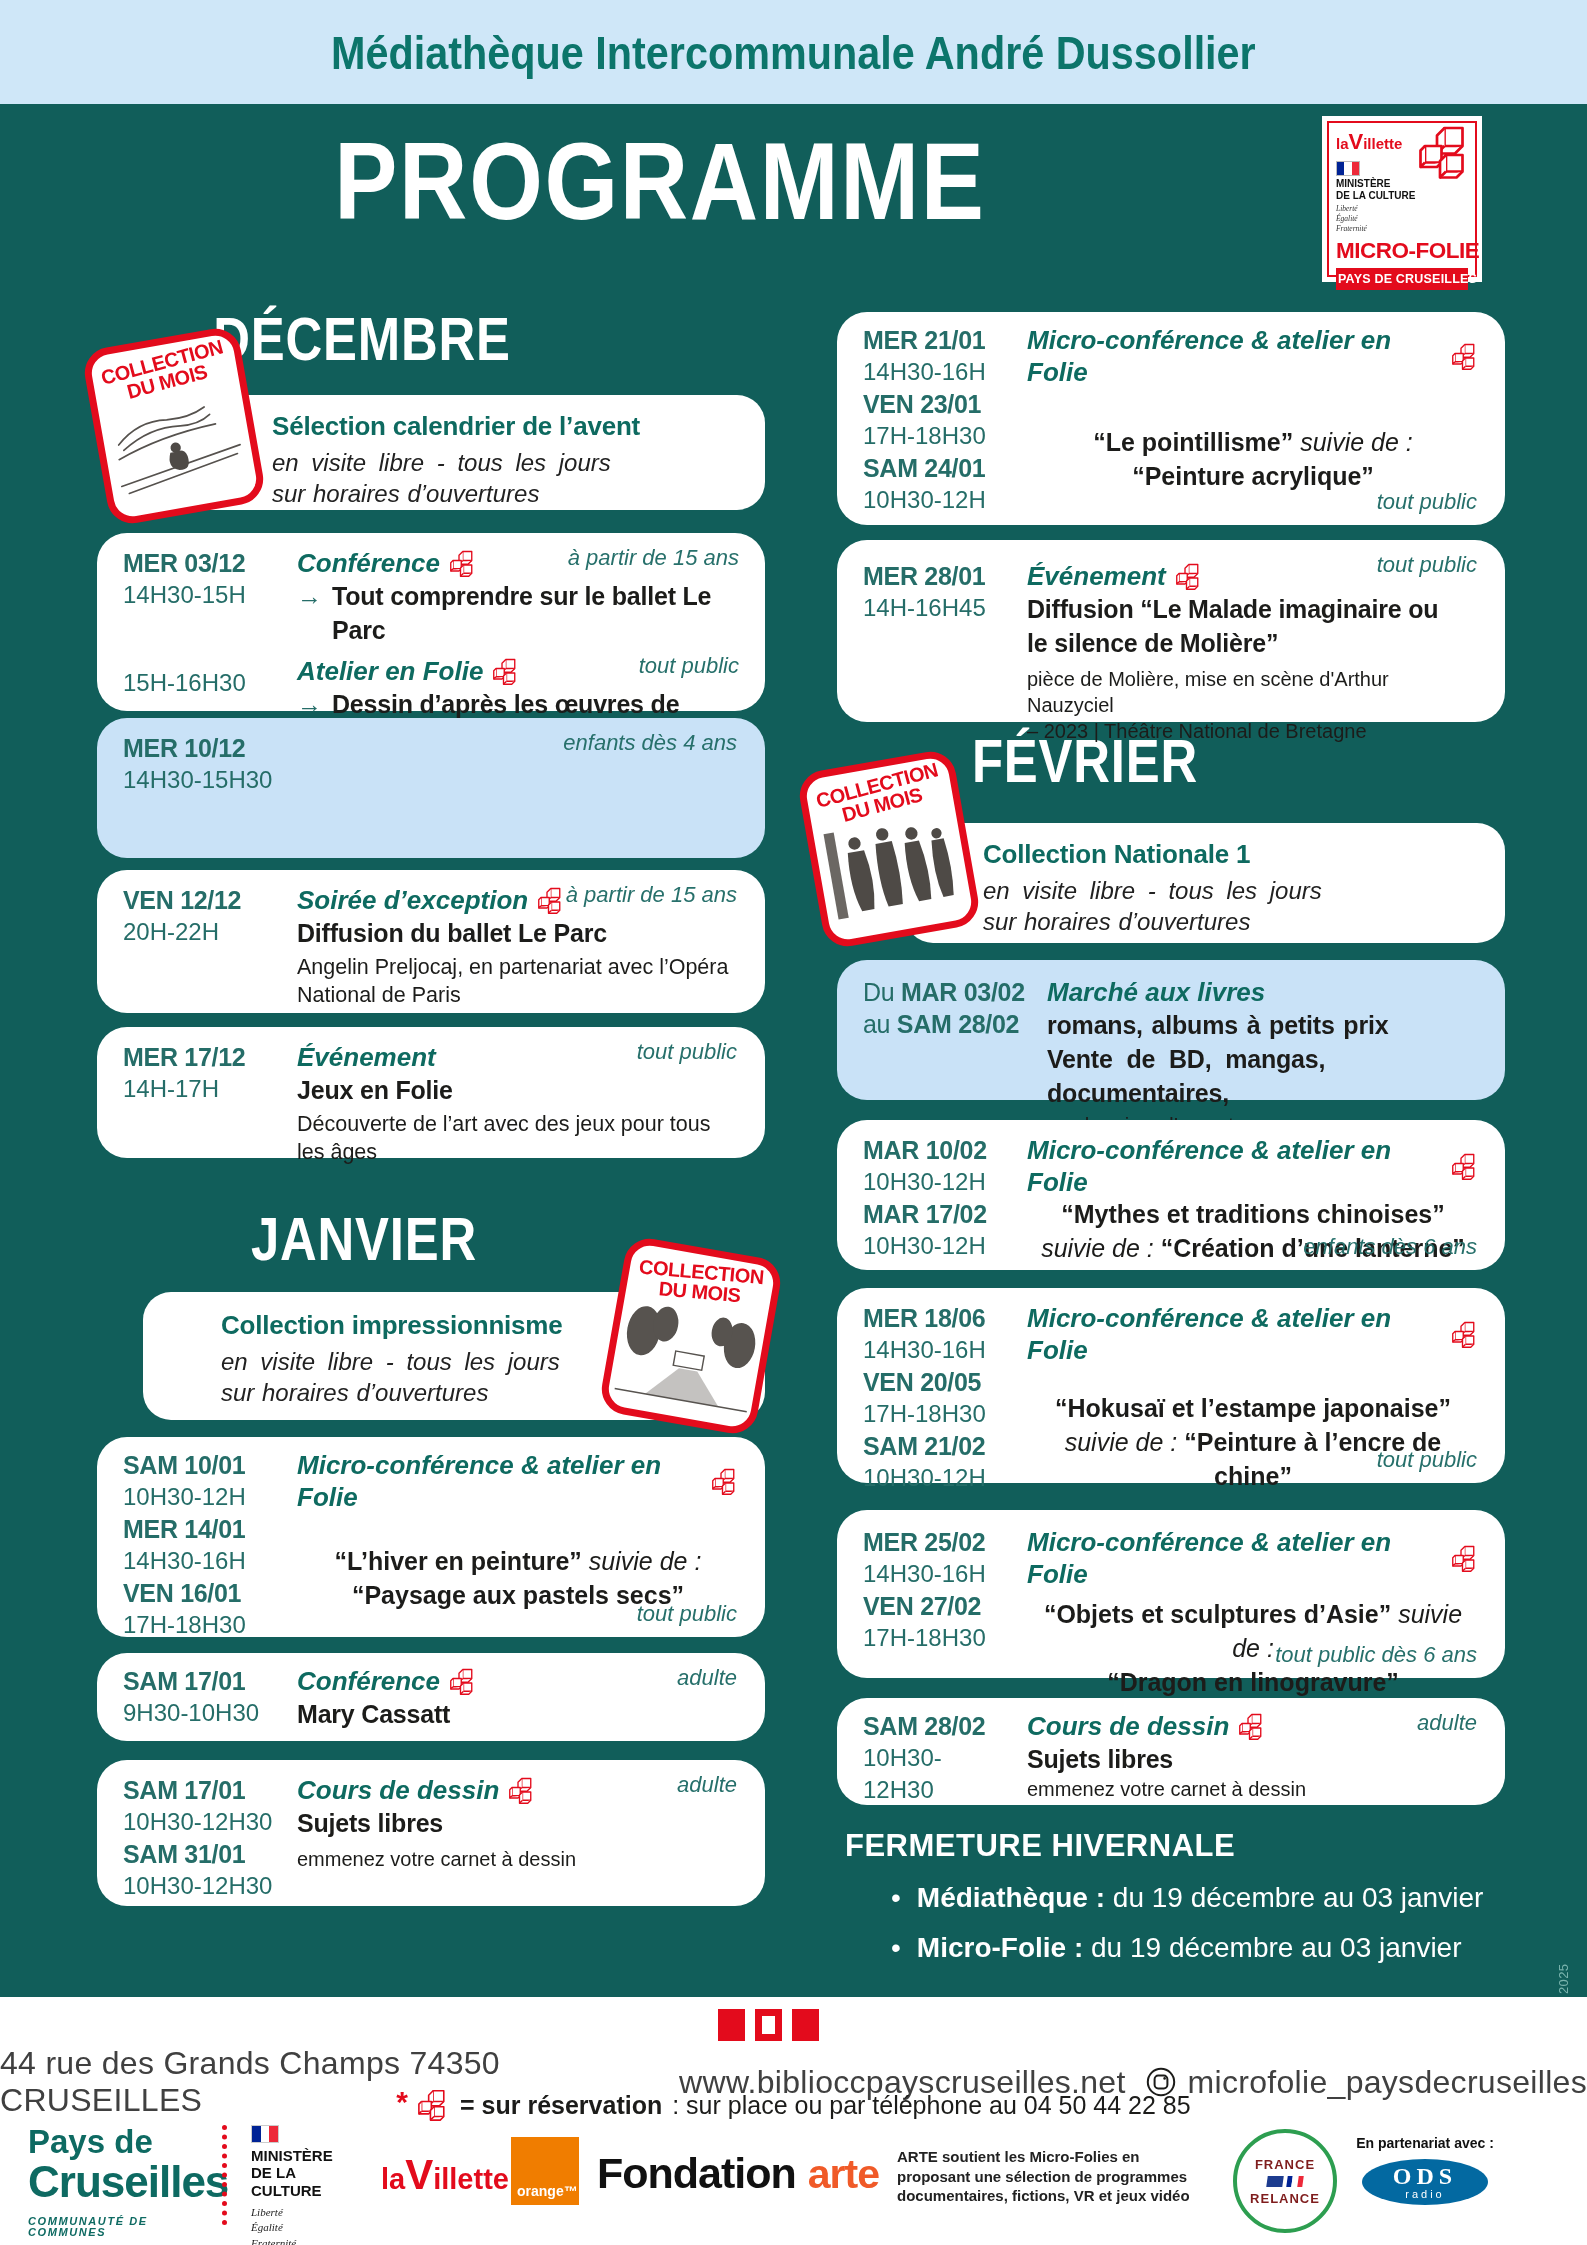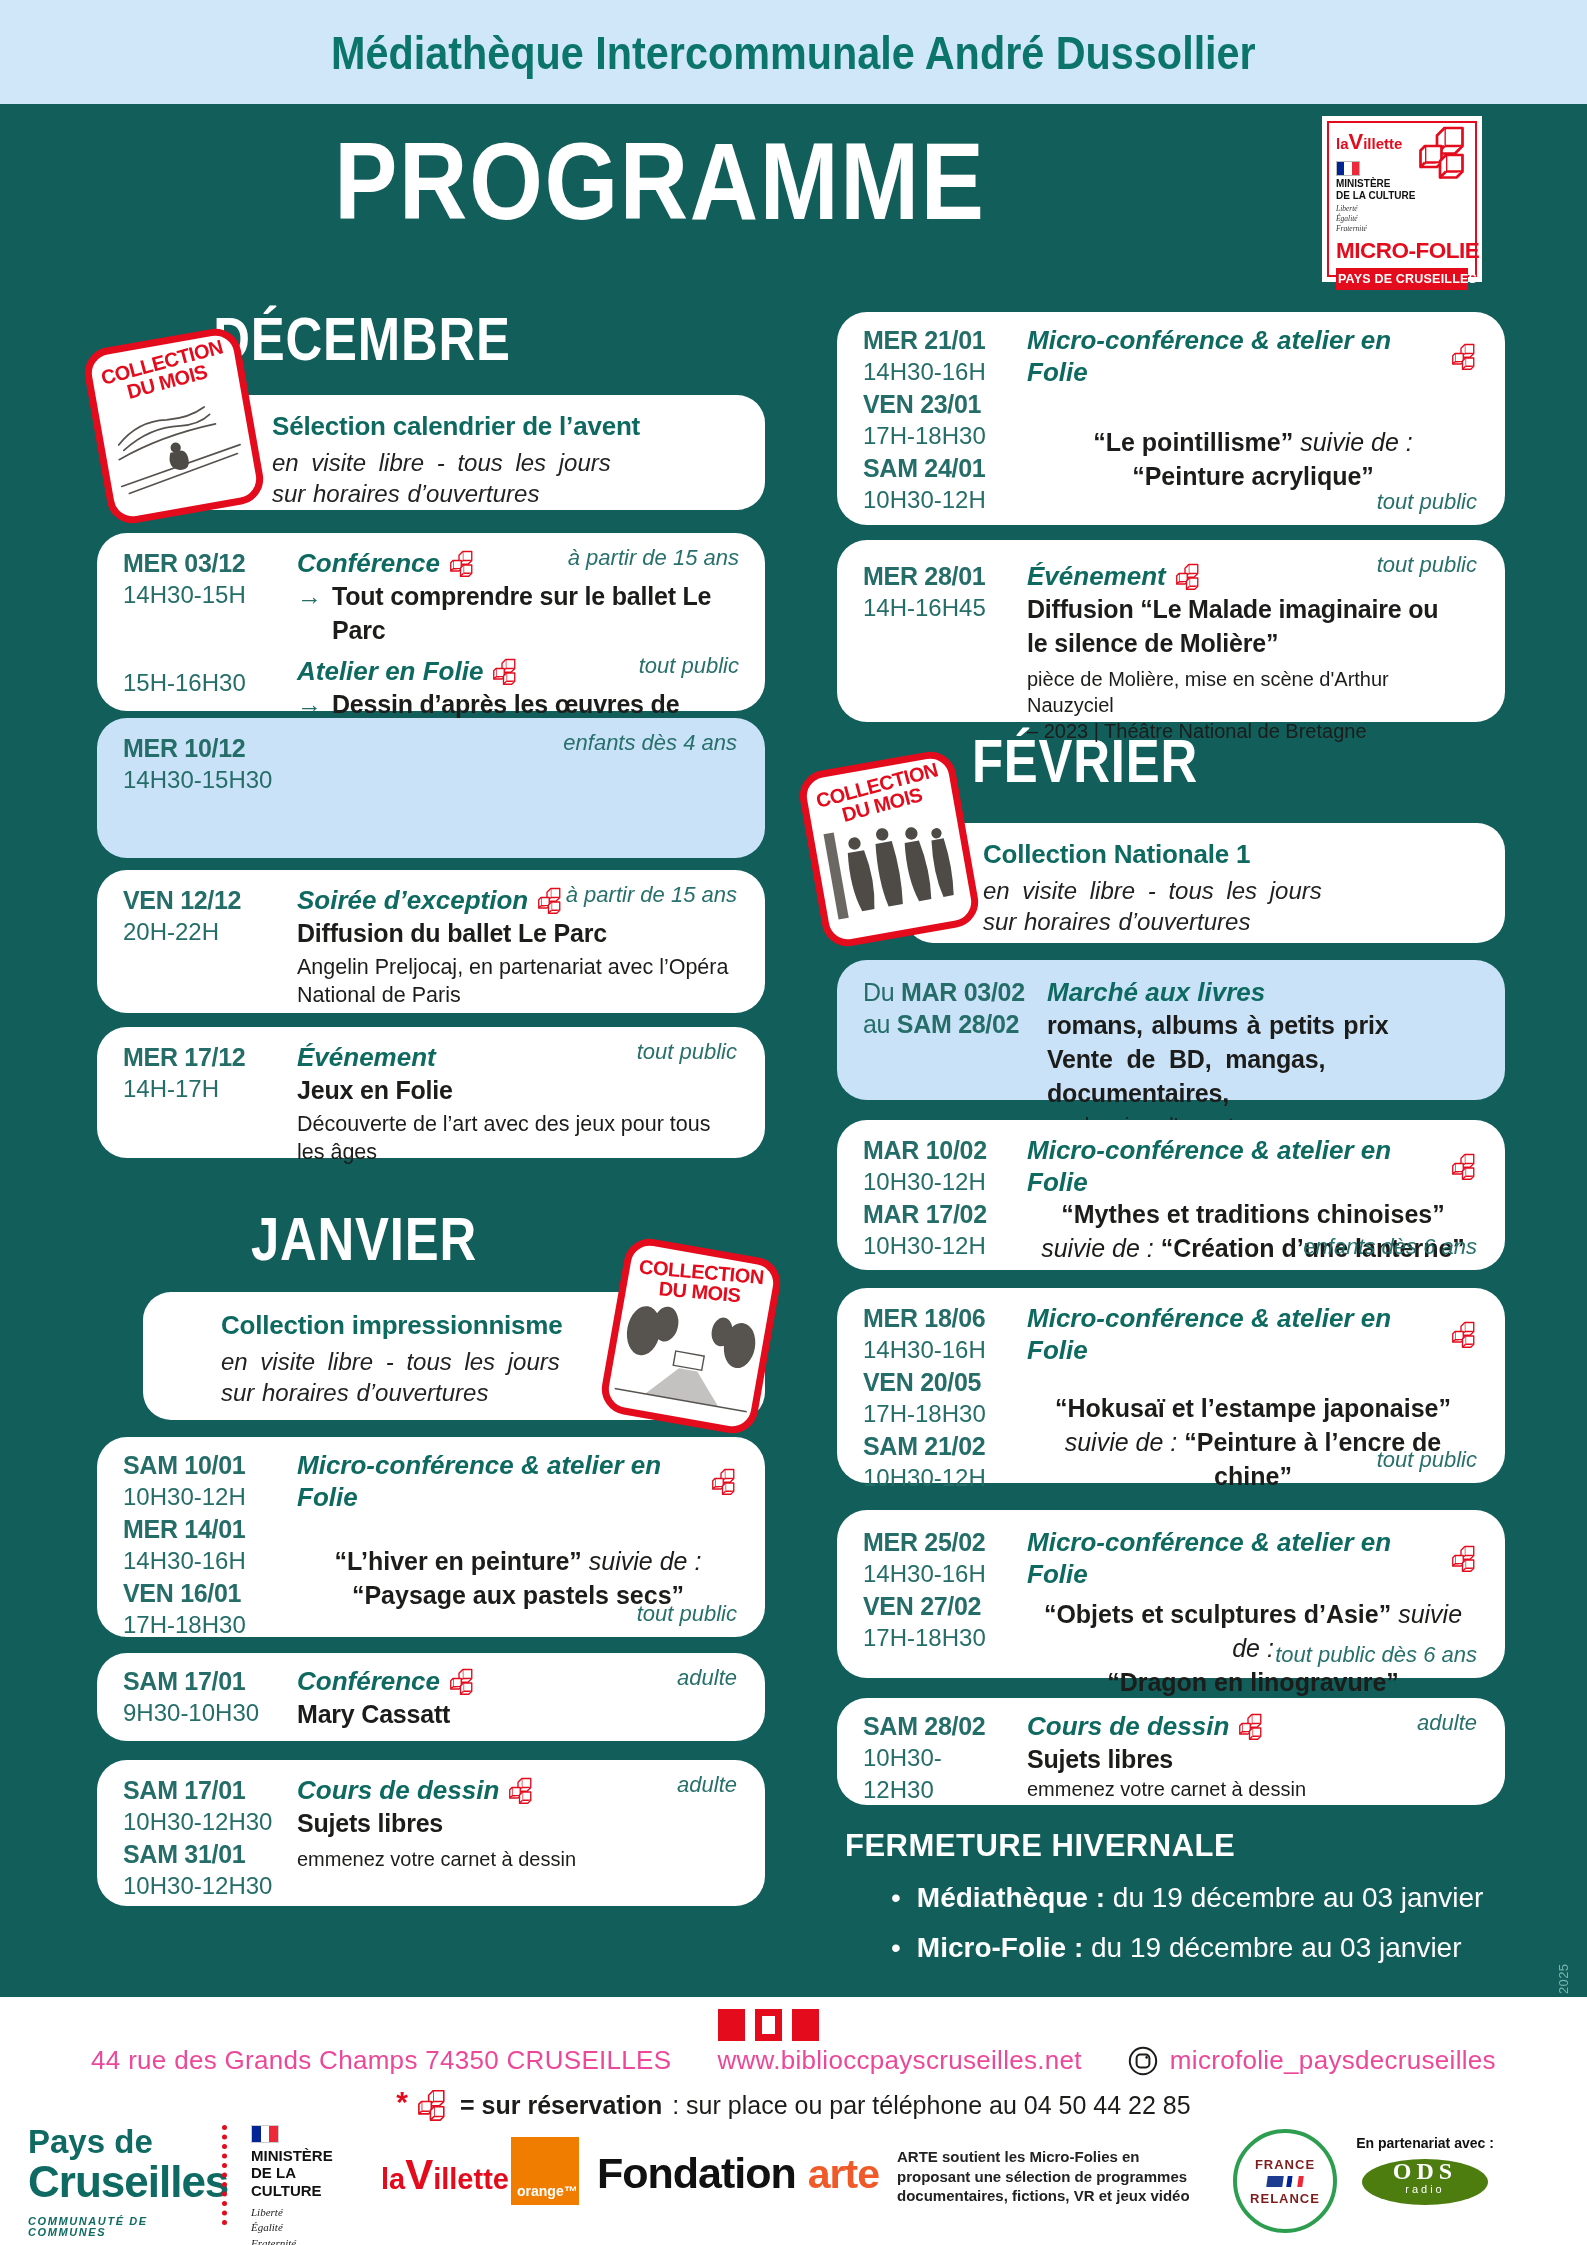--- a/index.html
+++ b/index.html
@@ -71,21 +71,21 @@
   .fitem .dot{margin-right:16px;}
 
   
   .credits{position:absolute;right:14px;bottom:282px;transform:rotate(-90deg);transform-origin:100% 100%;color:#7ab4ae;font-size:13px;letter-spacing:0.4px;line-height:1.5;white-space:nowrap;}
 
   
   .footer{position:absolute;left:0;top:1997px;width:1587px;height:248px;background:#ffffff;}
   .blocks{position:absolute;left:718px;top:12px;display:flex;gap:10px;}
   .blocks .bf{width:27px;height:32px;background:#e30b1c;}
   .blocks .bo{width:13px;height:18px;border:7px solid #e30b1c;}
-  .addr-row{position:absolute;left:0;top:48px;width:1587px;display:flex;justify-content:center;align-items:center;gap:46px;font-size:26px;color:#ec4899;letter-spacing:0.3px;}
+  .addr-row{position:absolute;left:0;top:48px;width:1587px;display:flex;justify-content:center;align-items:center;gap:20px;font-size:32px;color:#404040;letter-spacing:0.3px;}
   .insta{width:30px;height:30px;}
   .instagrp{display:flex;align-items:center;gap:12px;}
   .resa-row{position:absolute;left:0;top:92px;width:1587px;display:flex;justify-content:center;align-items:center;gap:10px;font-size:25px;color:#1c1c1a;}
   .resa-row .rstar{color:#e30b1c;font-weight:bold;font-size:30px;margin-top:-6px;}
   .resa-row .rb{font-weight:bold;}
   .logos{position:absolute;left:28px;top:128px;width:1540px;display:flex;align-items:flex-start;gap:18px;}
   .pays{width:170px;color:#0e6a62;line-height:1;}
   .pays .p1{font-size:33px;font-weight:800;}
   .pays .p2{font-size:44px;font-weight:800;letter-spacing:-1px;margin-top:2px;}
   .pays .p3{font-size:11px;font-weight:800;letter-spacing:1.6px;margin-top:12px;font-style:italic;}
@@ -103,21 +103,21 @@
   .fondarte .ar{font-size:41px;font-weight:800;color:#f05a28;letter-spacing:-1px;}
   .artetext{width:318px;font-size:15px;font-weight:bold;color:#222;line-height:1.3;margin-top:22px;}
   .roundel{width:104px;height:104px;border:4px solid #2d9e50;border-radius:50%;box-sizing:border-box;position:relative;margin-top:4px;flex:none;display:flex;flex-direction:column;align-items:center;justify-content:center;}
   .roundel .rf{color:#7f1d1d;font-weight:800;font-size:13px;letter-spacing:1px;}
   .rflags{display:flex;gap:4px;margin:4px 0;transform:skewX(-8deg);}
   .rflags .eu{width:16px;height:11px;background:#1d3c8f;}
   .rflags .fr{display:flex;width:16px;height:11px;}
   .rflags .fr span{flex:1;}
   .odsgrp{width:140px;text-align:center;margin-top:10px;}
   .odsgrp .pt{font-size:14px;font-weight:bold;color:#111;white-space:nowrap;}
-  .odsoval{width:126px;height:46px;background:#4d7c0f;border-radius:50%;margin:8px auto 0 auto;display:flex;flex-direction:column;align-items:center;justify-content:flex-start;line-height:1;}
+  .odsoval{width:126px;height:46px;background:#0369a1;border-radius:50%;margin:8px auto 0 auto;display:flex;flex-direction:column;align-items:center;justify-content:center;line-height:1;}
   .odsoval .o1{color:#fff;font-weight:800;font-size:24px;letter-spacing:5px;font-family:"Liberation Serif",serif;}
   .odsoval .o2{color:#fff;font-size:11px;letter-spacing:3px;margin-top:1px;}
   .hide{position:absolute;width:0;height:0;overflow:hidden;}
 </style>
 </head>
 <body>
 
 <svg class="hide" aria-hidden="true">
   <symbol id="cu" viewBox="0 0 36 36">
     <g fill="#ffffff" stroke="#e30b1c" stroke-width="1.8" stroke-linejoin="round">

